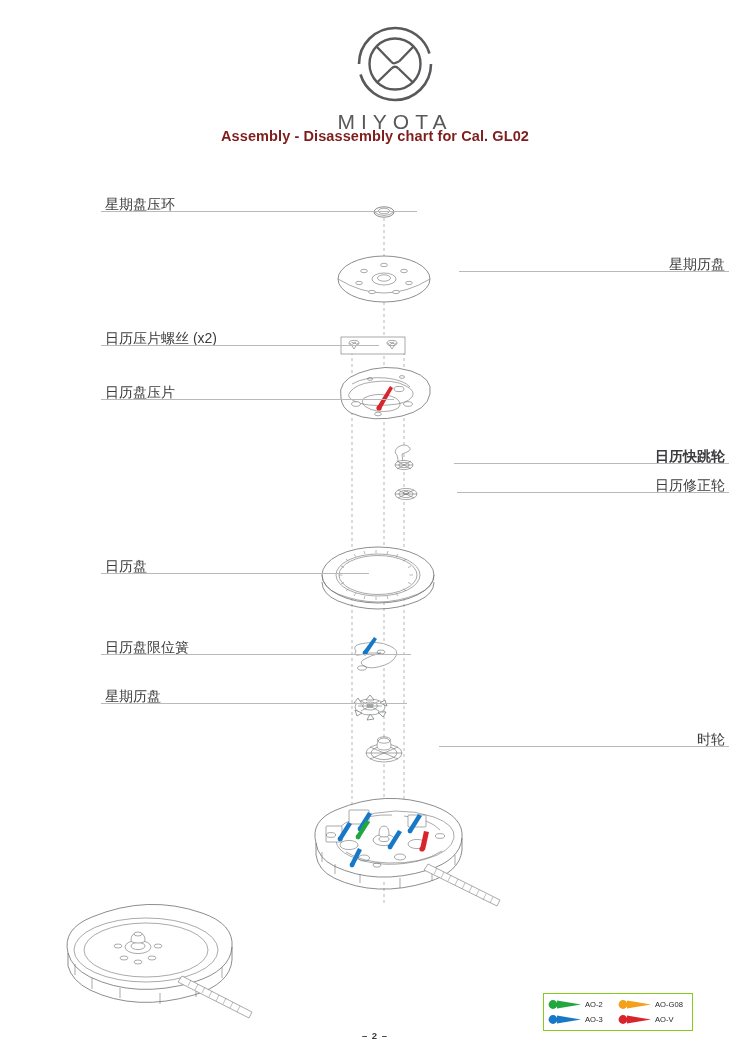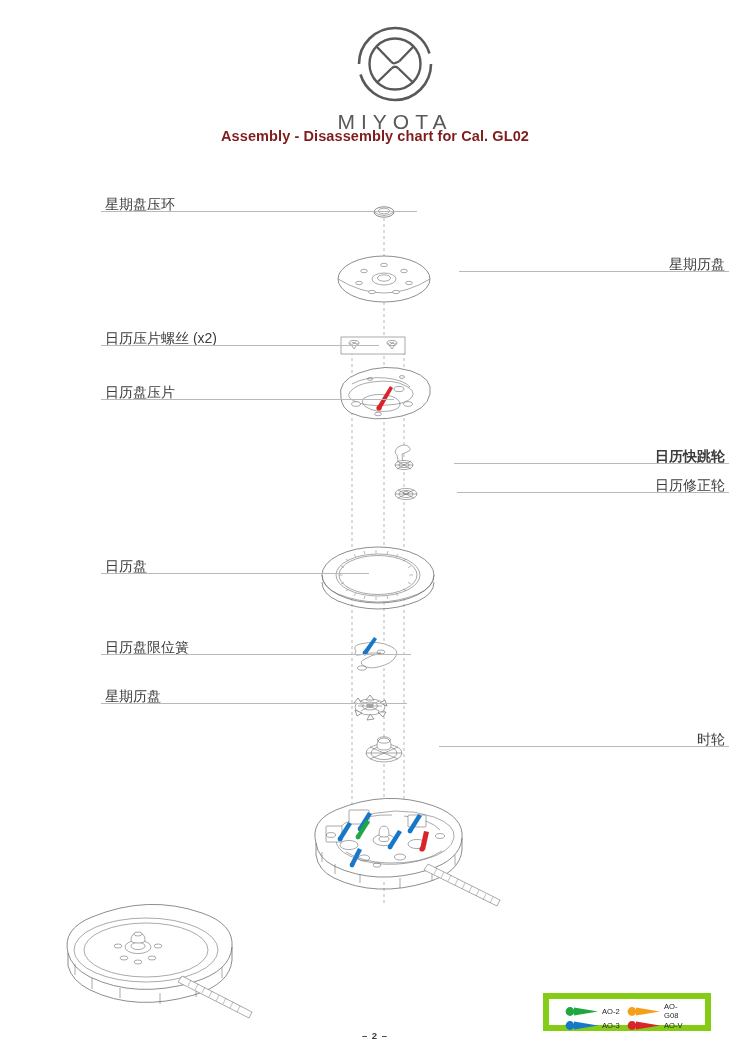--- a/index.html
+++ b/index.html
@@ -27,23 +27,23 @@
   .callout .txt{position:absolute;bottom:2px;line-height:11px;}
   .callout.left .txt{left:4px;}
   .callout.right .txt{right:4px;}
   .leader{position:absolute;height:0;border-top:0.8px solid #b9b9bb;left:0;bottom:0;width:100%;}
 
   
   .diagram{position:absolute;left:0;top:0;width:750px;height:1060px;pointer-events:none;}
 
   
   .legend{
-    position:absolute;left:543px;top:993px;width:168px;height:38px;
-    border:6px solid #84cc16;background:#fff;box-sizing:border-box;
-    padding:3px 16px;
+    position:absolute;left:543px;top:993px;width:150px;height:38px;
+    border:1px solid #84cc16;background:#fff;box-sizing:border-box;
+    padding:3px 4px;
   }
   .legend-grid{display:grid;grid-template-columns:1fr 1fr;grid-template-rows:1fr 1fr;
     width:100%;height:100%;align-items:center;}
   .leg-item{display:flex;align-items:center;gap:3px;font-size:7.6px;color:#231f20;}
   .leg-sym{flex:0 0 auto;}
   .leg-label{font-size:7.6px;line-height:9px;}
 
   .pagenum{
     position:absolute;left:0;right:0;top:1030px;text-align:center;
     font-size:9.5px;font-weight:bold;color:#3b3b3d;letter-spacing:1px;

